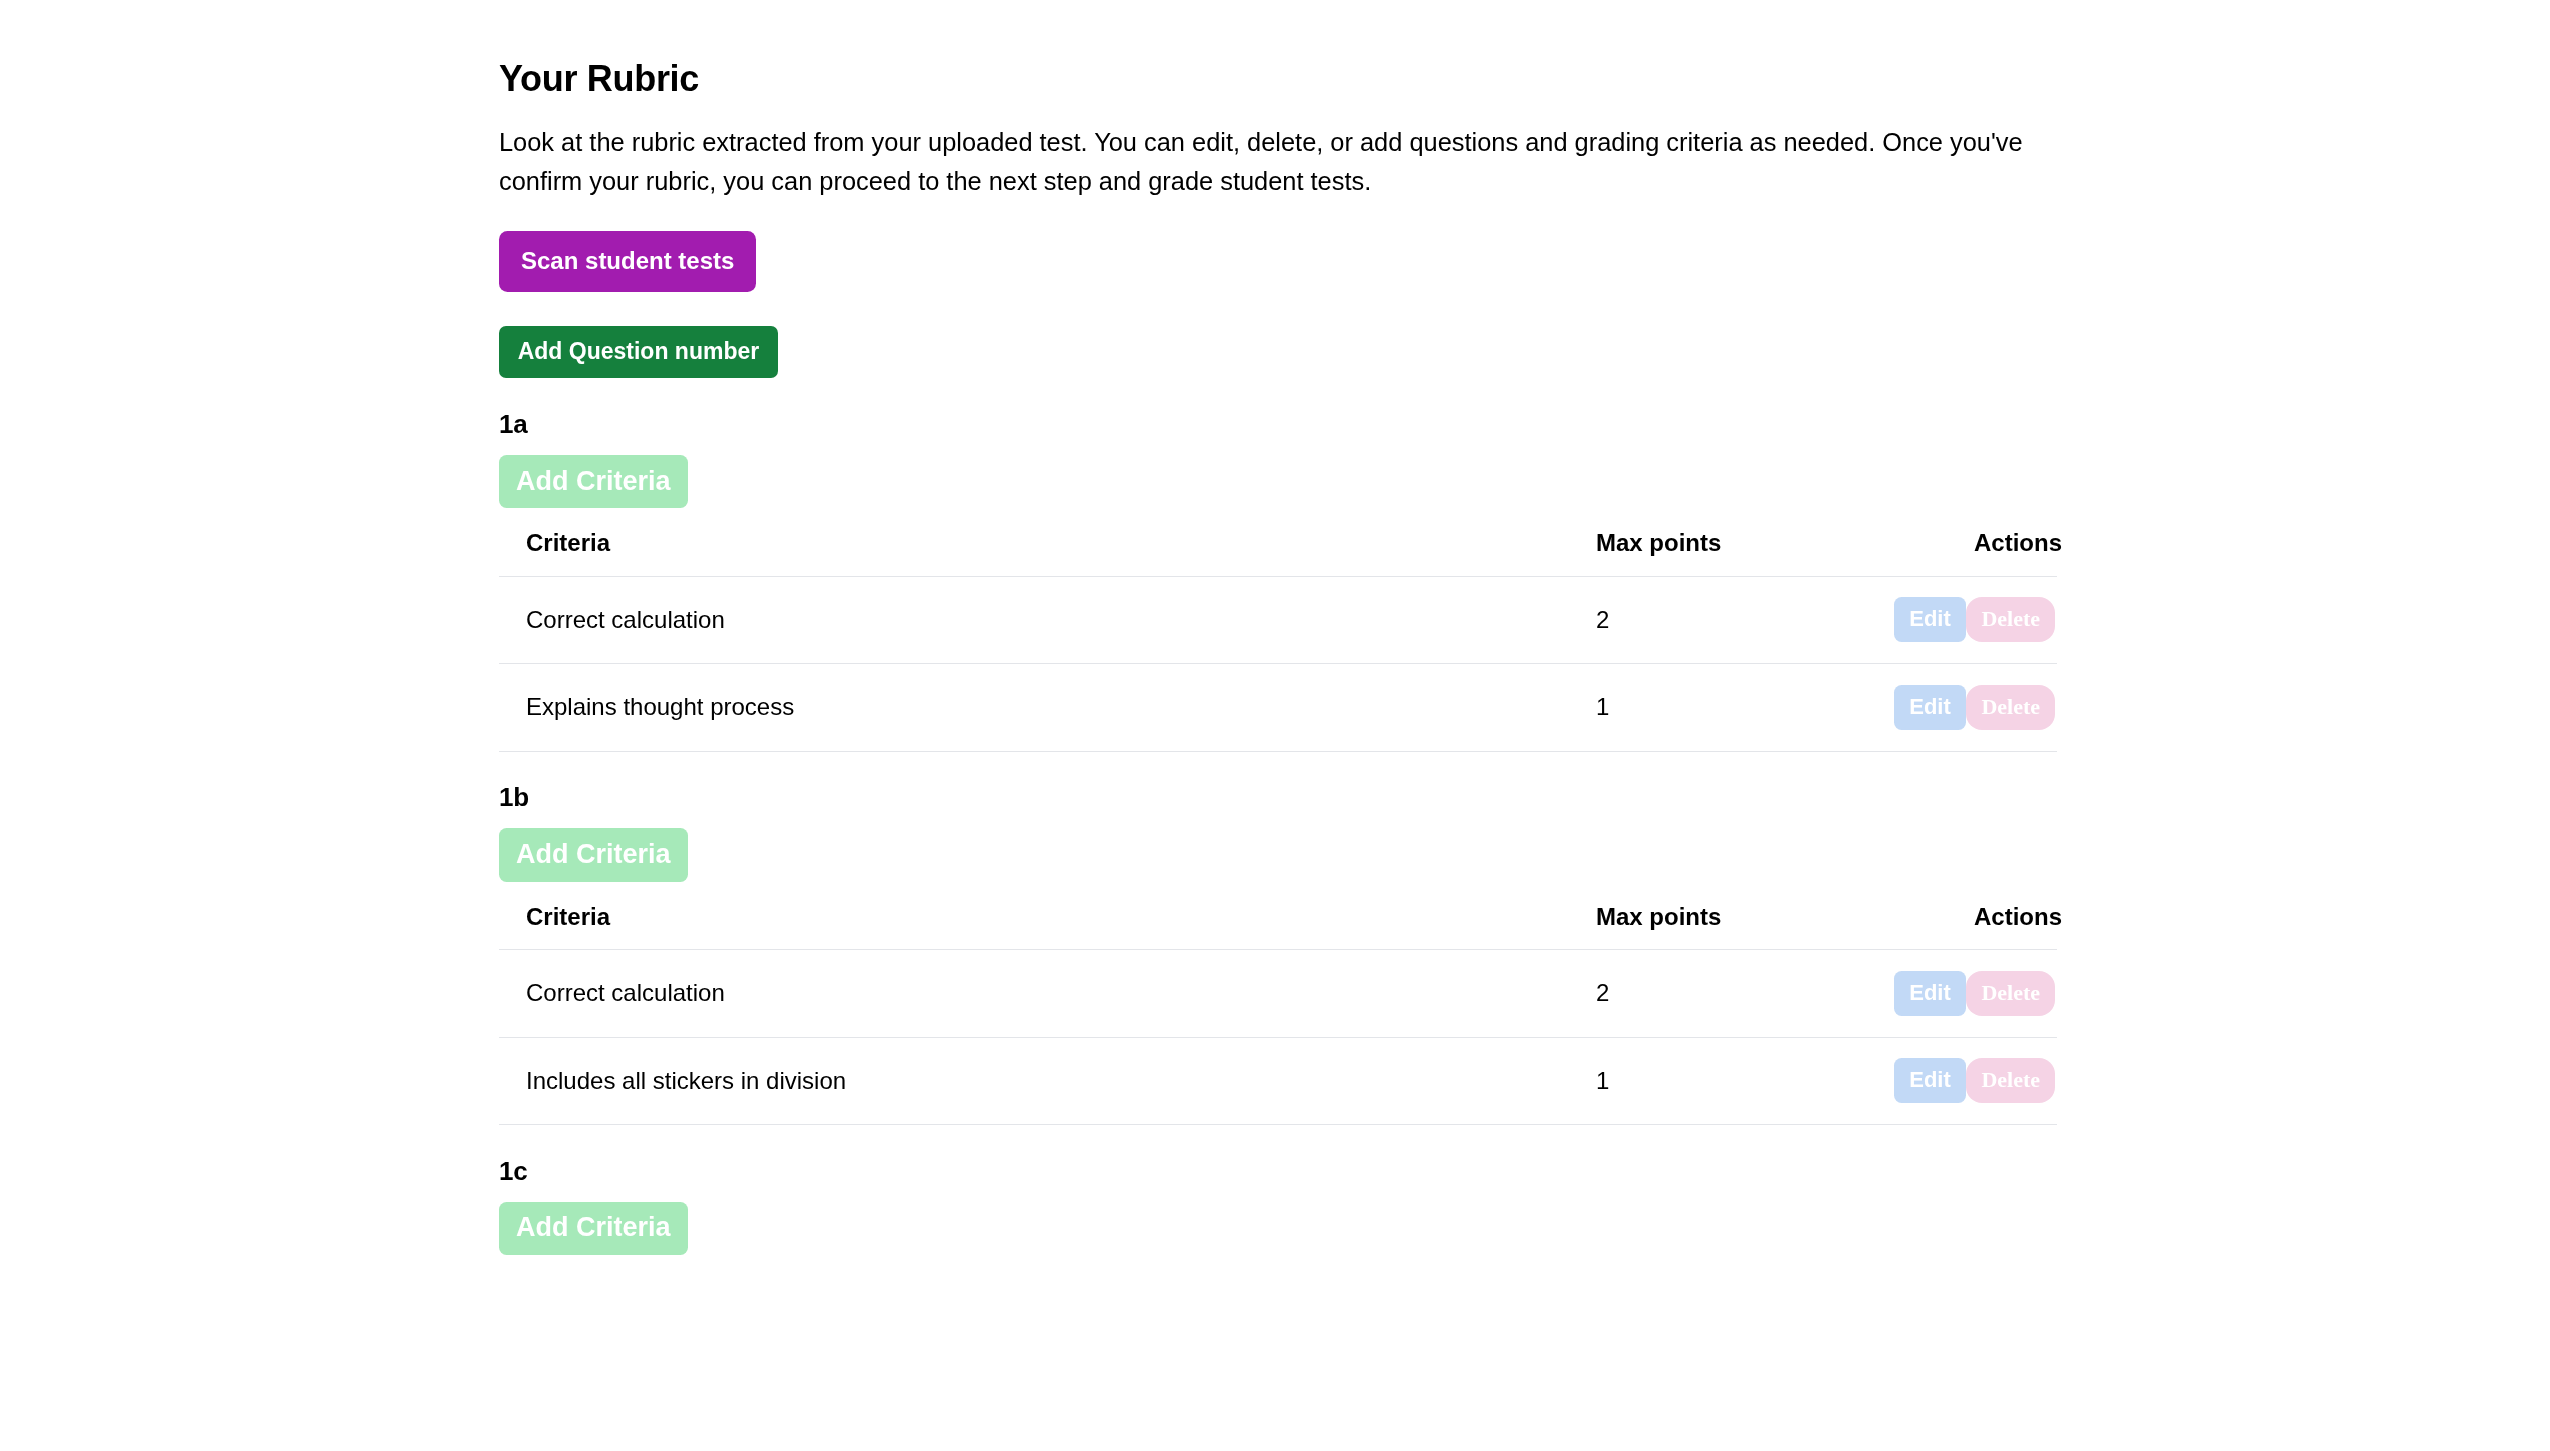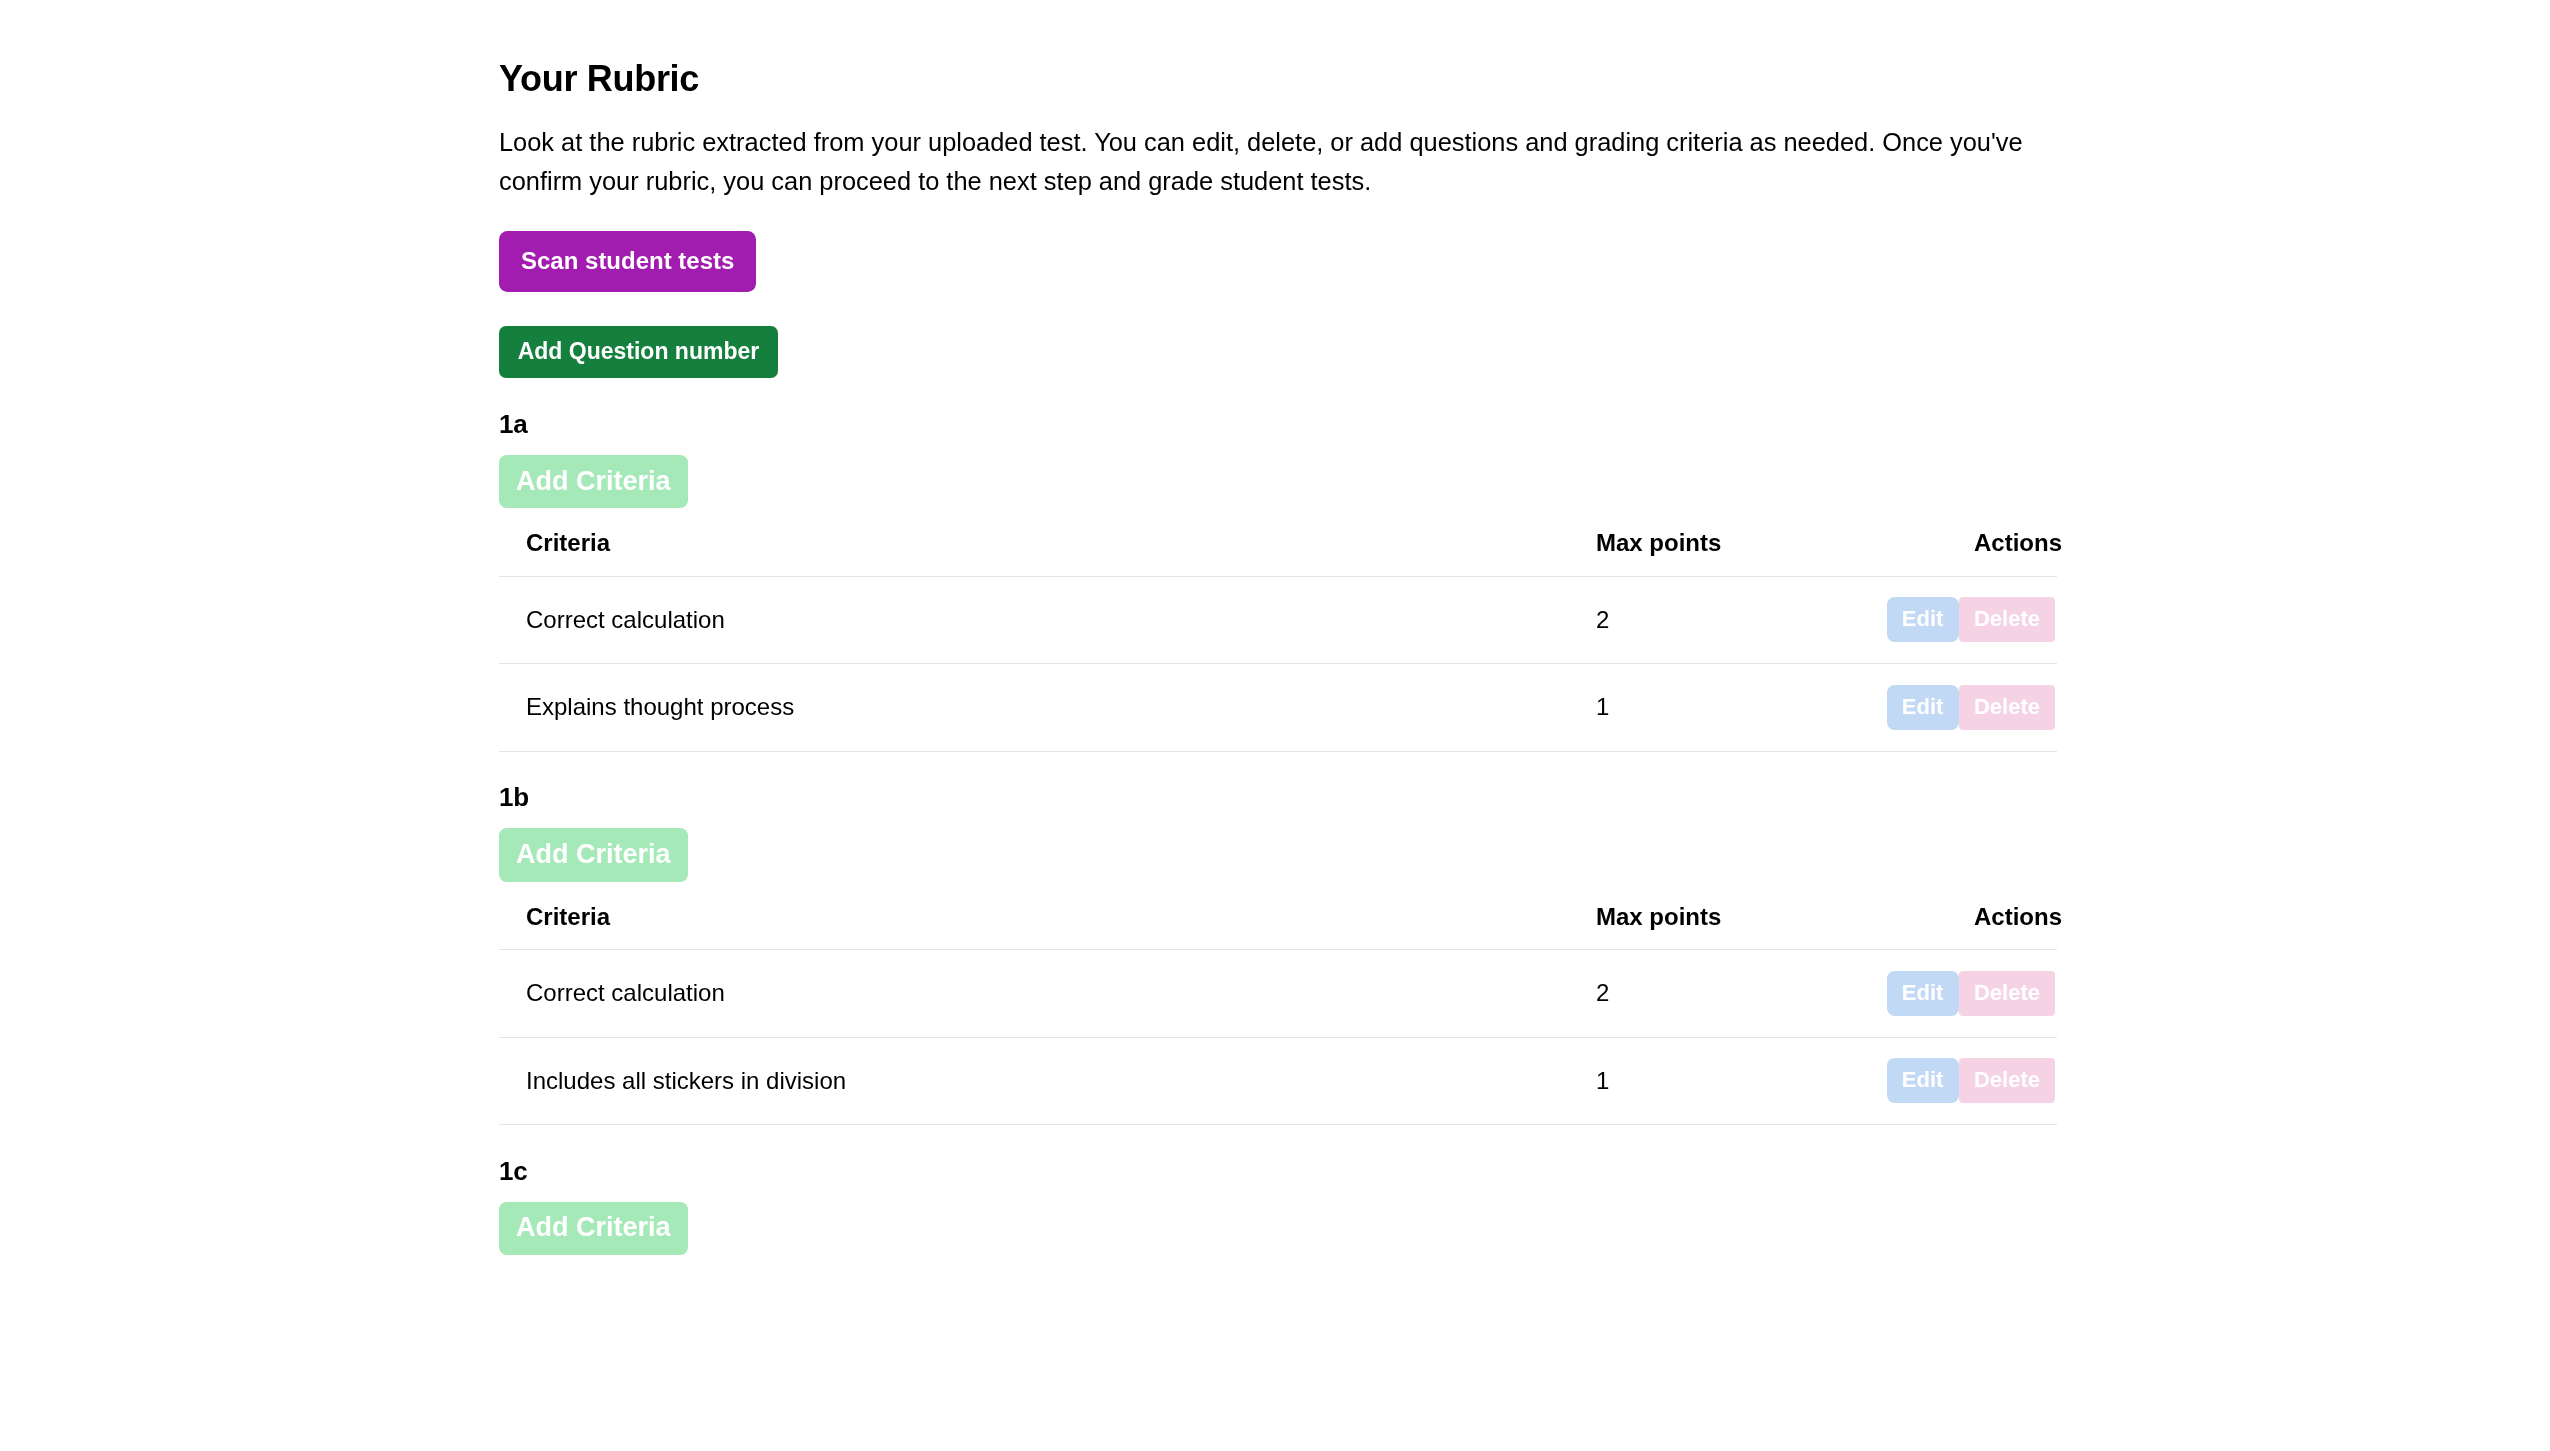--- a/index.html
+++ b/index.html
@@ -151,21 +151,22 @@
     font-size: 22px;
     padding: 11px 15.3px 12px 15.3px;
     background: #c2d9f6;
     border-radius: 7.6px;
   }
 
   .btn-delete {
     font-size: 22px;
     padding: 11px 15.3px 12px 15.3px;
     background: #f5d3e5;
-    border-radius: 4px;
+    border-radius: 16px;
+    font-family: Liberation Serif, serif;
   }
 
   .actions-header-inner {
     display: block;
     text-align: left;
     padding-right: 1.7px;
   }
 </style>
 </head>
 <body>

